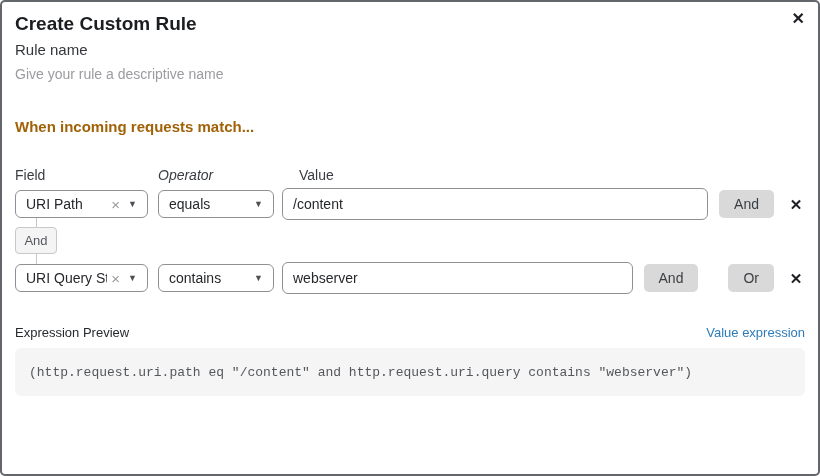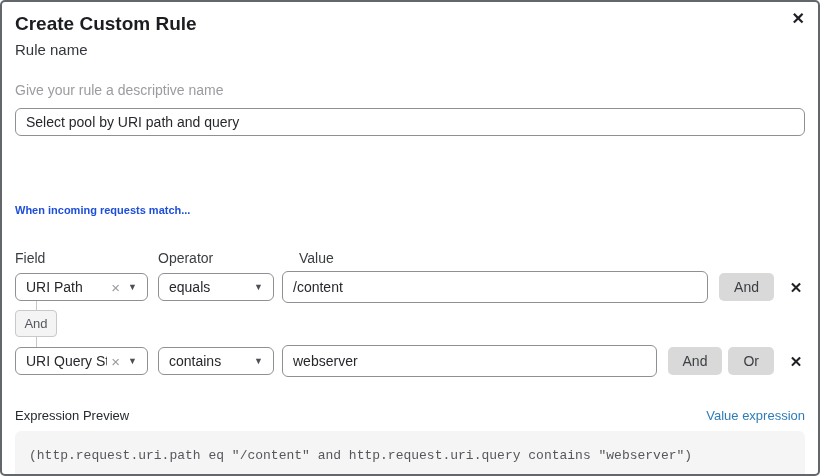--- a/index.html
+++ b/index.html
@@ -24,57 +24,57 @@
     font-size: 16px; font-weight: 700; color: #1d1f23;
     line-height: 1; padding: 2px;
     font-family: "Liberation Sans", sans-serif;
   }
   .dialog-title {
     margin-top: 9px;
     font-size: 19px; font-weight: 700; color: #1b1d21;
     line-height: 26px;
   }
   .field-label { margin-top: 4px; font-size: 15px; color: #33363b; line-height: 17px; }
-  .field-hint  { margin-top: 24px;  font-size: 14px; color: #9b9ba0; line-height: 16px; }
+  .field-hint  { margin-top: 8px;  font-size: 14px; color: #9b9ba0; line-height: 16px; }
   .text-input {
     display: block; width: 100%; height: 28px;
     margin-top: 10px;
     border: 1px solid #8f9094; border-radius: 6px;
     padding: 0 10px;
     font-family: "Liberation Sans", sans-serif;
     font-size: 14px; color: #26282c;
     background: #fff; outline: none;
   }
   .match-heading {
-    margin-top: 65px;
-    font-size: 11px; font-weight: 700; color: #1d4ed8; line-height: 18px;
+    margin-top: 36px;
+    font-size: 15px; font-weight: 700; color: #a16207; line-height: 18px;
   }
   .col-labels { display: flex; margin-top: 32px; font-size: 14px; color: #3a3d42; line-height: 15px; }
   .col-field    { width: 143px; }
-  .col-operator { width: 141px; }
+  .col-operator { width: 141px; font-style: italic; }
   .rule-row { display: flex; align-items: center; margin-top: 7px; height: 28px; }
   .dd {
     height: 28px; background: #fff;
     border: 1px solid #8f9094; border-radius: 6px;
     display: flex; align-items: center;
     padding: 0 10px; cursor: pointer;
   }
   .dd-field    { width: 133px; }
   .dd-operator { width: 116px; margin-left: 10px; }
   .dd-text { flex: 1; font-size: 14px; color: #26282c; white-space: nowrap; overflow: hidden; }
   .clear-x { font-size: 15px; color: #9a9aa0; margin-left: 4px; margin-right: 8px; line-height: 1; cursor: pointer; }
   .caret   { font-size: 9px; color: #4c4f54; line-height: 1; }
   .value-input { flex: 1; margin-top: 0; margin-left: 8px; height: 32px; }
   .conj-btn {
     height: 28px; margin-left: 11px; padding: 0 15px;
     background: #d9d9d9; border: none; border-radius: 5px;
     font-family: "Liberation Sans", sans-serif;
     font-size: 14px; color: #3b3e42; cursor: pointer;
   }
-  .conj-btn + .conj-btn { margin-left: 6px; }
+  .conj-btn + .conj-btn { margin-left: 30px; }
   .delete-btn {
     margin-left: 13px; width: 18px;
     background: none; border: none; padding: 0; cursor: pointer;
     font-size: 15px; font-weight: 700; color: #1f2023; line-height: 1;
     font-family: "Liberation Sans", sans-serif;
   }
   .connector { width: 42px; display: flex; flex-direction: column; align-items: center; }
   .vline { width: 1px; background: #c6c6c6; }
   .vline-top { height: 9px; }
   .vline-bottom { height: 10px; }
@@ -107,21 +107,20 @@
 <div class="dialog">
 
   <button class="close-btn">
     <span>✕</span>
   </button>
 
   <h1 class="dialog-title">Create Custom Rule</h1>
 
   <div class="field-label">Rule name</div>
   <div class="field-hint">Give your rule a descriptive name</div>
-  <input class="text-input" type="text" value="Select pool by URI path and query" style="">
 
   <h2 class="match-heading">When incoming requests match...</h2>
 
   <div class="col-labels">
     <div class="col-field">Field</div>
     <div class="col-operator">Operator</div>
     <div class="col-value">Value</div>
   </div>
 
   <div class="rule-row">

